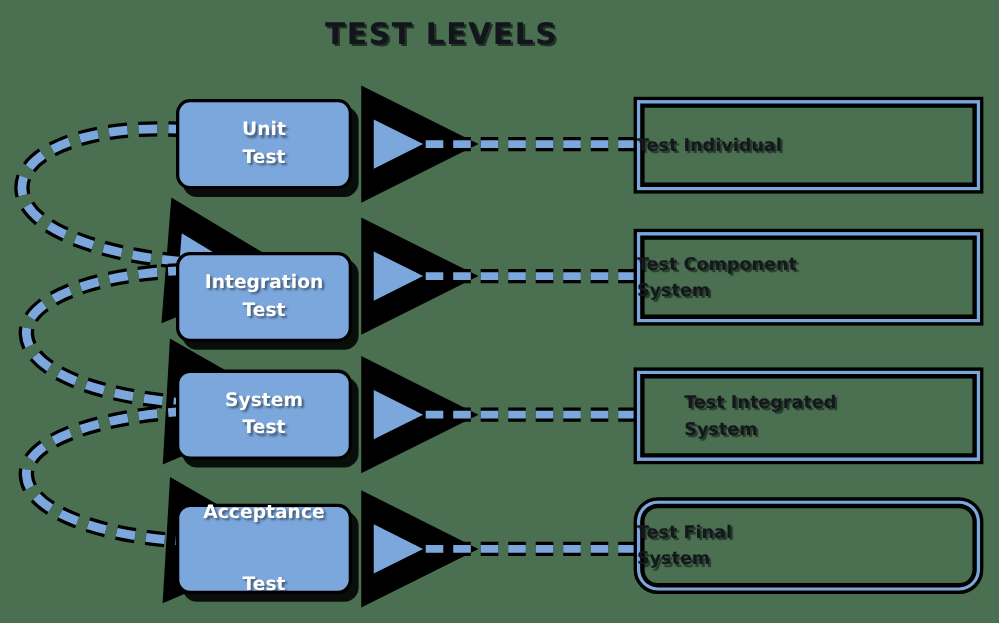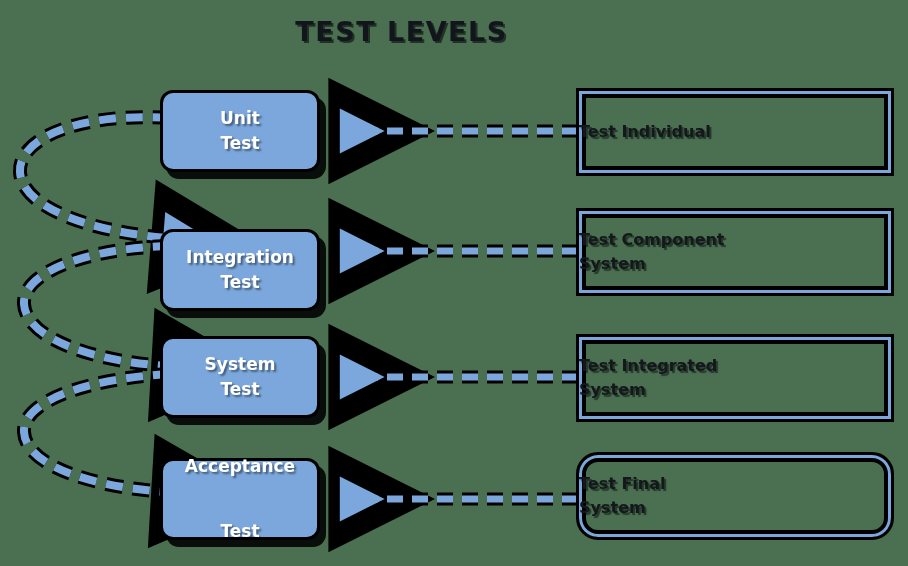--- a/index.html
+++ b/index.html
@@ -169,21 +169,21 @@
     <span class="line">Test</span>
   </div>
 
   <div class="desc-box" style="top:88px;">
     <span class="line">Test Individual</span>
   </div>
   <div class="desc-box" style="top:208px;">
     <span class="line">Test Component</span>
     <span class="line">System</span>
   </div>
-  <div class="desc-box" style="top:334px;">
+  <div class="desc-box" style="top:334px;padding-left:43px;">
     <span class="line">Test Integrated</span>
     <span class="line">System</span>
   </div>
   <div class="desc-box" style="top:452px;border-radius:22px;">
     <span class="line">Test Final</span>
     <span class="line">System</span>
   </div>
 
 </div>
 

